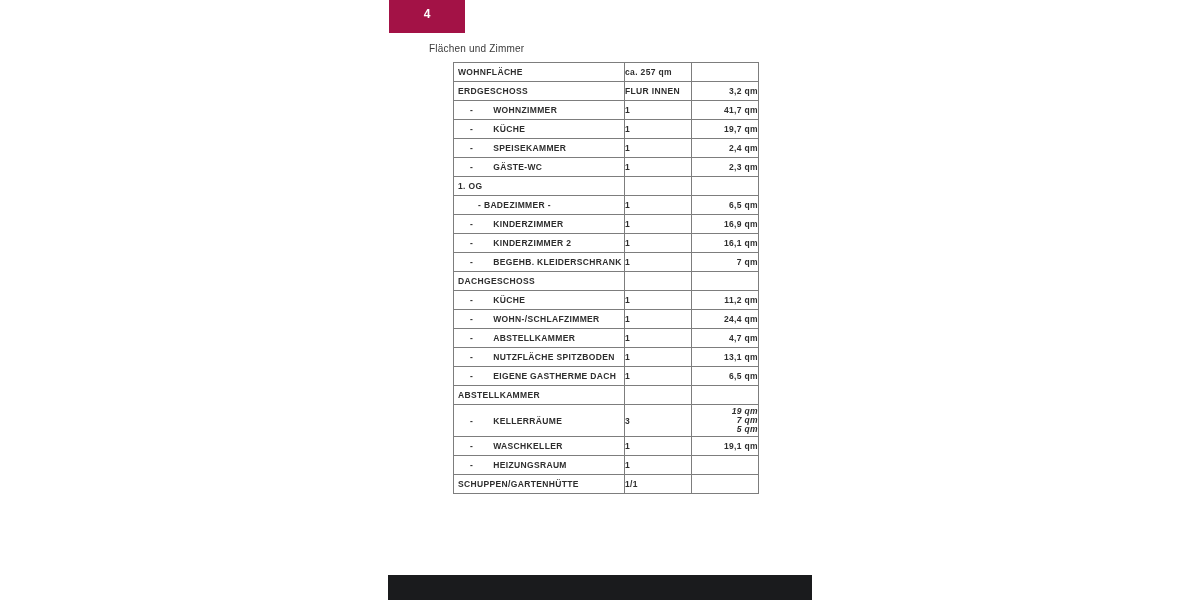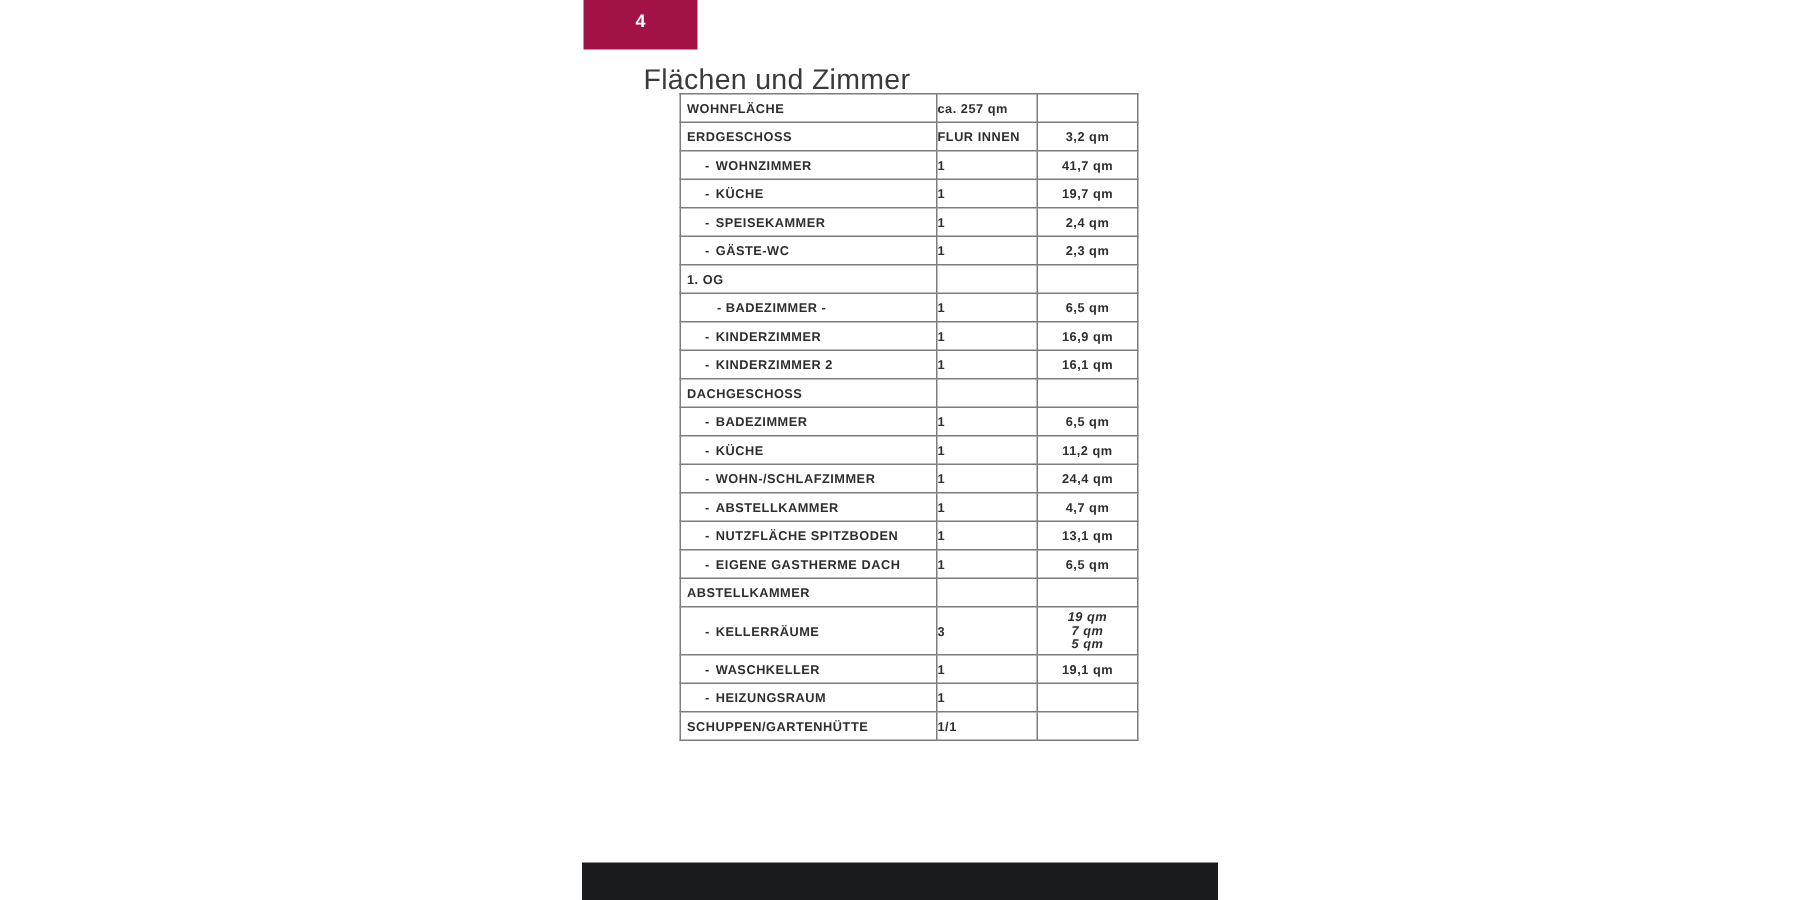--- a/index.html
+++ b/index.html
@@ -30,21 +30,21 @@
     align-items: center;
     justify-content: center;
     box-sizing: border-box;
     padding-bottom: 6px;
   }
   
   .doc-title {
     position: absolute;
     left: 429px;
     top: 43px;
-    font-size: 19px;
+    font-size: 10px;
     color: #3a3a3a;
     letter-spacing: 0.2px;
     white-space: nowrap;
   }
   
   table.area-table {
     position: absolute;
     left: 453px;
     top: 62px;
     width: 305px;
@@ -60,23 +60,23 @@
     height: 18px;
     padding: 0;
     vertical-align: middle;
     white-space: nowrap;
     overflow: hidden;
     box-sizing: content-box;
   }
   td.c1.plain { padding-left: 4px; }
   td.c1.room2 { padding-left: 24px; }
   td.c1.room .dash { display: inline-block; margin-left: 16px; }
-  td.c1.room .rname { display: inline-block; margin-left: 4px; }
+  td.c1.room .rname { display: inline-block; margin-left: 20px; }
   td.c2 { padding-left: 5px; }
-  td.c3 { text-align: center; padding-right: 6px; }
+  td.c3 { text-align: right; padding-right: 6px; }
   tr.tall td { height: auto; padding-top: 2px; padding-bottom: 2px; }
   tr.tall td.c3 div { line-height: 9px; font-style: italic; }
   
   .footer-bar {
     position: absolute;
     left: 388px;
     top: 575px;
     width: 424px;
     height: 25px;
     background: #1a1b1d;
@@ -144,28 +144,28 @@
           <td class="c1 room"><span class="dash">-</span><span class="rname">KINDERZIMMER</span></td>
           <td class="c2">1</td>
           <td class="c3">16,9 qm</td>
         </tr>
         <tr>
           <td class="c1 room"><span class="dash">-</span><span class="rname">KINDERZIMMER 2</span></td>
           <td class="c2">1</td>
           <td class="c3">16,1 qm</td>
         </tr>
         <tr>
+          <td class="c1 room"><span class="dash">-</span><span class="rname">BEGEHB. KLEIDERSCHRANK</span></td>
+          <td class="c2">1</td>
+          <td class="c3">7 qm</td>
+        </tr>
+        <tr>
           <td class="c1 plain">DACHGESCHOSS</td>
           <td class="c2"></td>
           <td class="c3"></td>
-        </tr>
-        <tr>
-          <td class="c1 room"><span class="dash">-</span><span class="rname">BADEZIMMER</span></td>
-          <td class="c2">1</td>
-          <td class="c3">6,5 qm</td>
         </tr>
         <tr>
           <td class="c1 room"><span class="dash">-</span><span class="rname">KÜCHE</span></td>
           <td class="c2">1</td>
           <td class="c3">11,2 qm</td>
         </tr>
         <tr>
           <td class="c1 room"><span class="dash">-</span><span class="rname">WOHN-/SCHLAFZIMMER</span></td>
           <td class="c2">1</td>
           <td class="c3">24,4 qm</td>

